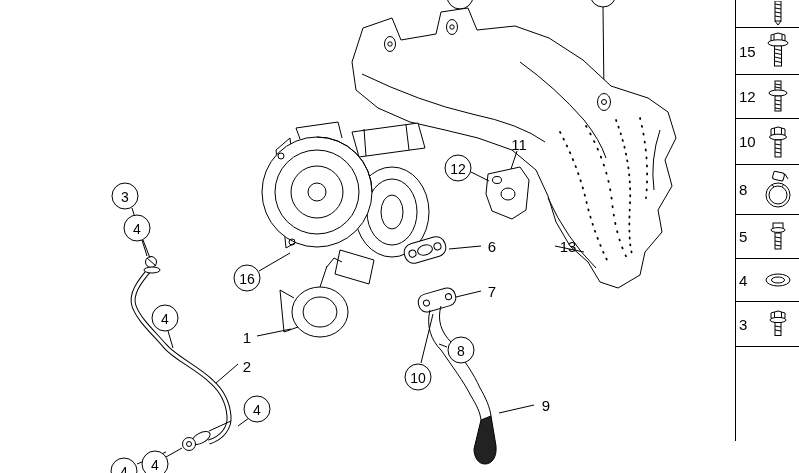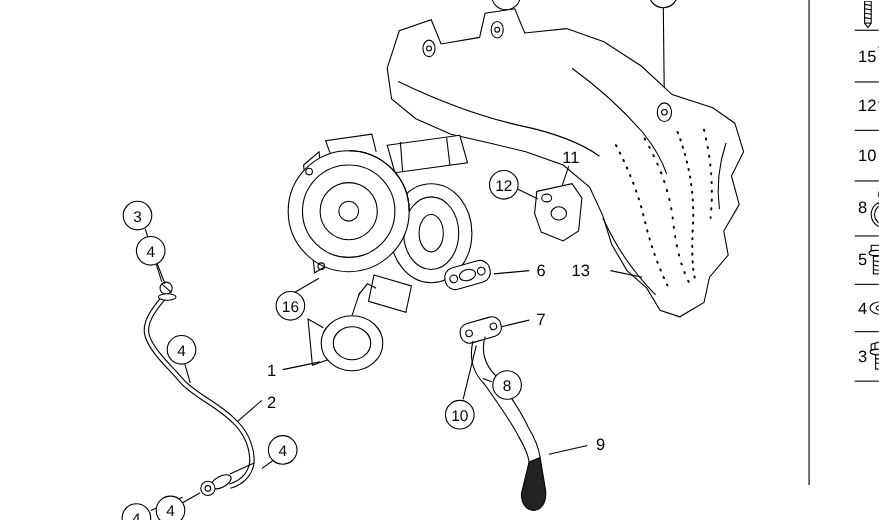--- a/index.html
+++ b/index.html
@@ -11,21 +11,21 @@
   
   .co { position:absolute; transform:translate(-50%,-50%); display:flex;
         align-items:center; justify-content:center; }
   .circ { width:27px; height:27px; border:1.4px solid #000; border-radius:50%;
           background:#fff; font-size:14px; }
   .plain { font-size:15px; background:transparent; }
 
   
   .sidebar { position:absolute; top:0; right:0; width:64px; height:441px;
              border-left:1px solid #000; background:#fff; }
-  .cell { display:flex; align-items:center; border-bottom:1px solid #000; padding:0 3px;margin-left:41px; }
+  .cell { display:flex; align-items:center; border-bottom:1px solid #000; padding:0 3px; }
   .cell .num { width:20px; font-size:15px; }
   .cell .icon { flex:1; display:flex; align-items:center; justify-content:center; }
 </style>
 </head>
 <body>
 
 <div class="stage">
 
   <svg class="art" width="735" height="473" viewBox="0 0 735 473">
     <g fill="none" stroke="#000" stroke-width="1">
@@ -153,21 +153,21 @@
 
   <div class="co circ" style="left:125px;top:196px">
       <span>3</span>
     </div>
   <div class="co circ" style="left:137px;top:228px">
       <span>4</span>
     </div>
   <div class="co circ" style="left:165px;top:318px">
       <span>4</span>
     </div>
-  <div class="co circ" style="left:264px;top:278px">
+  <div class="co circ" style="left:247px;top:278px">
       <span>16</span>
     </div>
   <div class="co circ" style="left:458px;top:168px">
       <span>12</span>
     </div>
   <div class="co circ" style="left:461px;top:350px">
       <span>8</span>
     </div>
   <div class="co circ" style="left:418px;top:377px">
       <span>10</span>
@@ -176,21 +176,21 @@
       <span>4</span>
     </div>
   <div class="co circ" style="left:155px;top:464px">
       <span>4</span>
     </div>
   <div class="co circ" style="left:124px;top:471px">
       <span>4</span>
     </div>
 
   <div class="co plain" style="left:519px;top:144px">11</div>
-  <div class="co plain" style="left:528px;top:246px">13</div>
+  <div class="co plain" style="left:568px;top:246px">13</div>
   <div class="co plain" style="left:492px;top:246px">6</div>
   <div class="co plain" style="left:492px;top:291px">7</div>
   <div class="co plain" style="left:247px;top:337px">1</div>
   <div class="co plain" style="left:247px;top:366px">2</div>
   <div class="co plain" style="left:546px;top:405px">9</div>
 
   <aside class="sidebar">
 
     <div class="cell" style="height:28px">
       <span class="num"></span>

